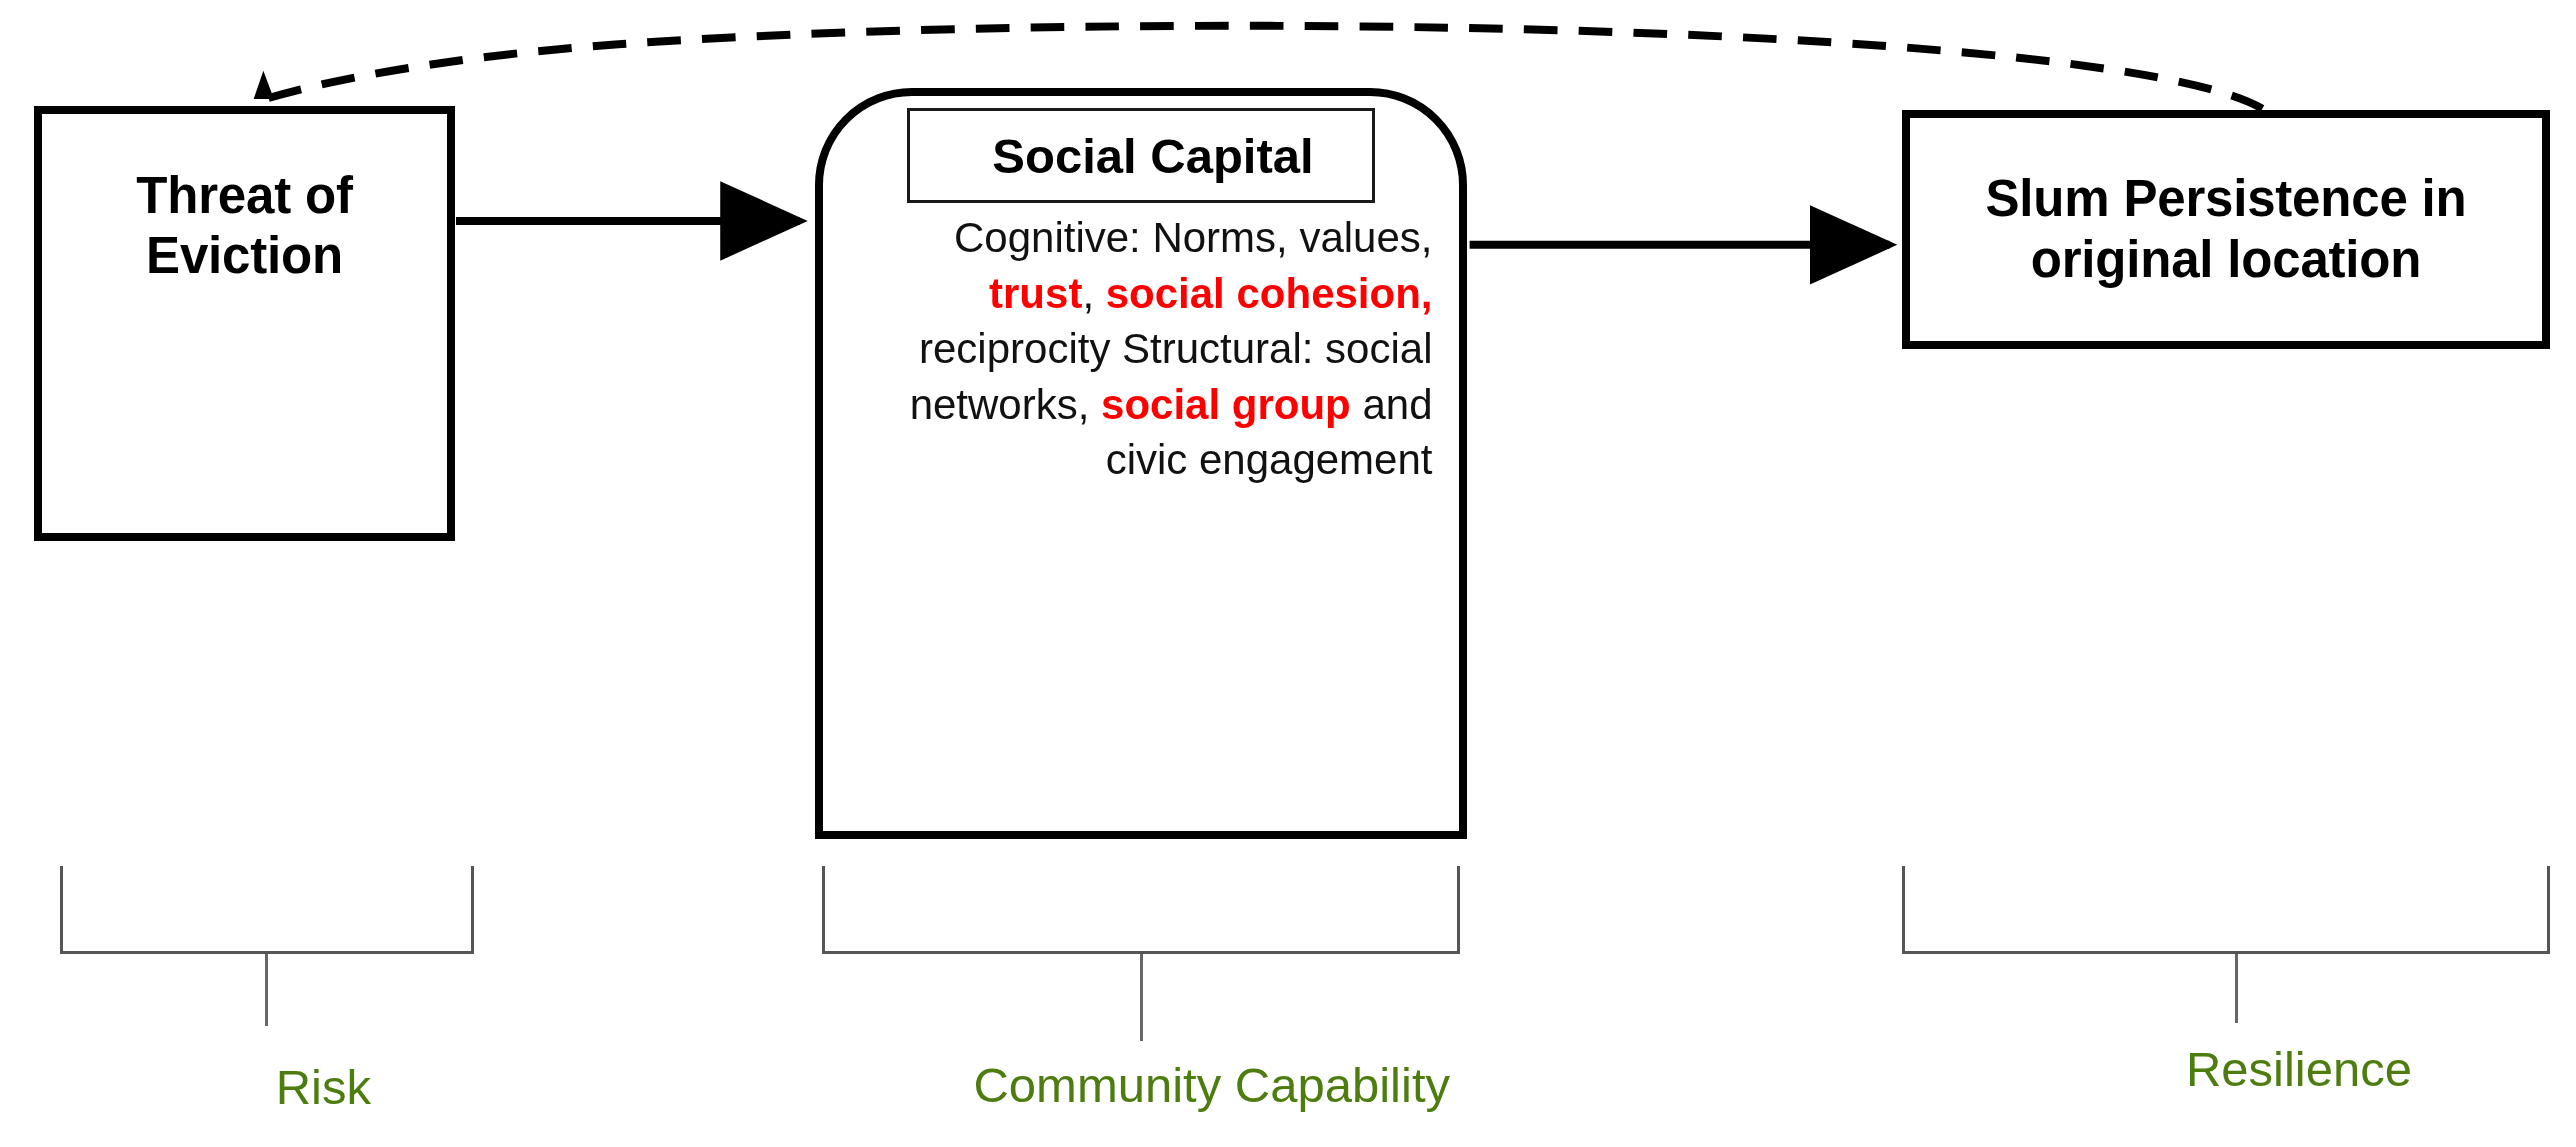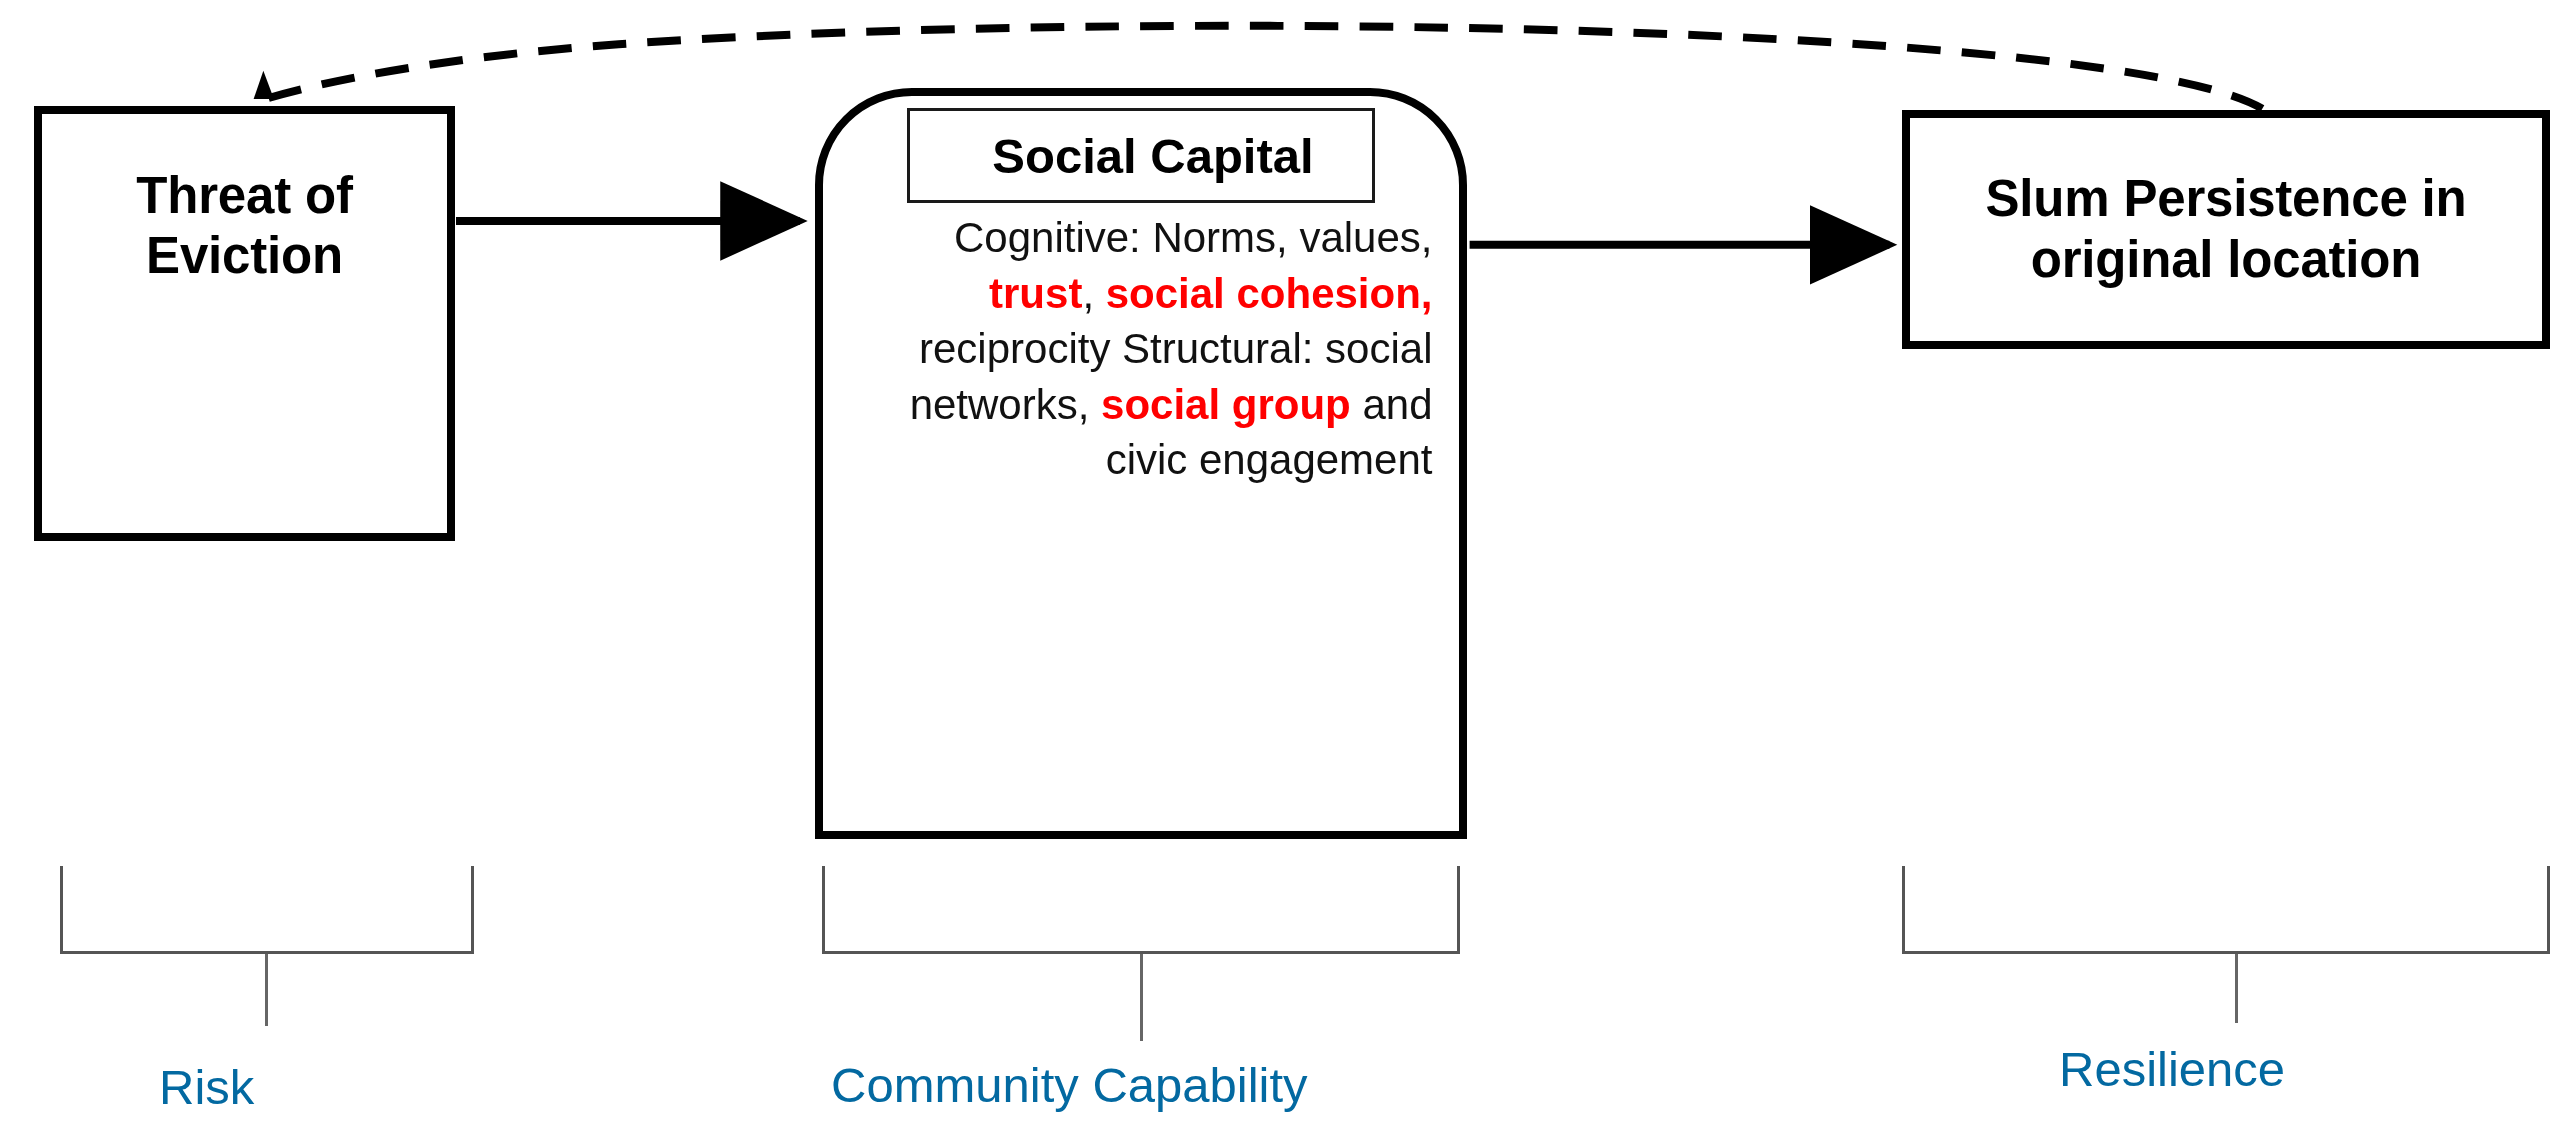--- a/index.html
+++ b/index.html
@@ -139,23 +139,23 @@
     border-bottom: 3.5px solid #555555;
   }
   .bracket-stem {
     position: absolute;
     width: 2.7px;
     background: #666666;
   }
   .bracket-label {
     position: absolute;
     font-size: 49px;
-    color: #0369a1;
+    color: #4d7c0f;
     white-space: nowrap;
-    text-align: left;
+    text-align: right;
   }
 </style>
 </head>
 <body>
 
 <div id="stage">
 
   <svg id="connectors" viewBox="0 0 2915 1299" width="2576" height="1148">
     <defs>
       <marker id="arrowSolid" markerWidth="14" markerHeight="14" refX="10" refY="5" orient="auto" markerUnits="strokeWidth">

